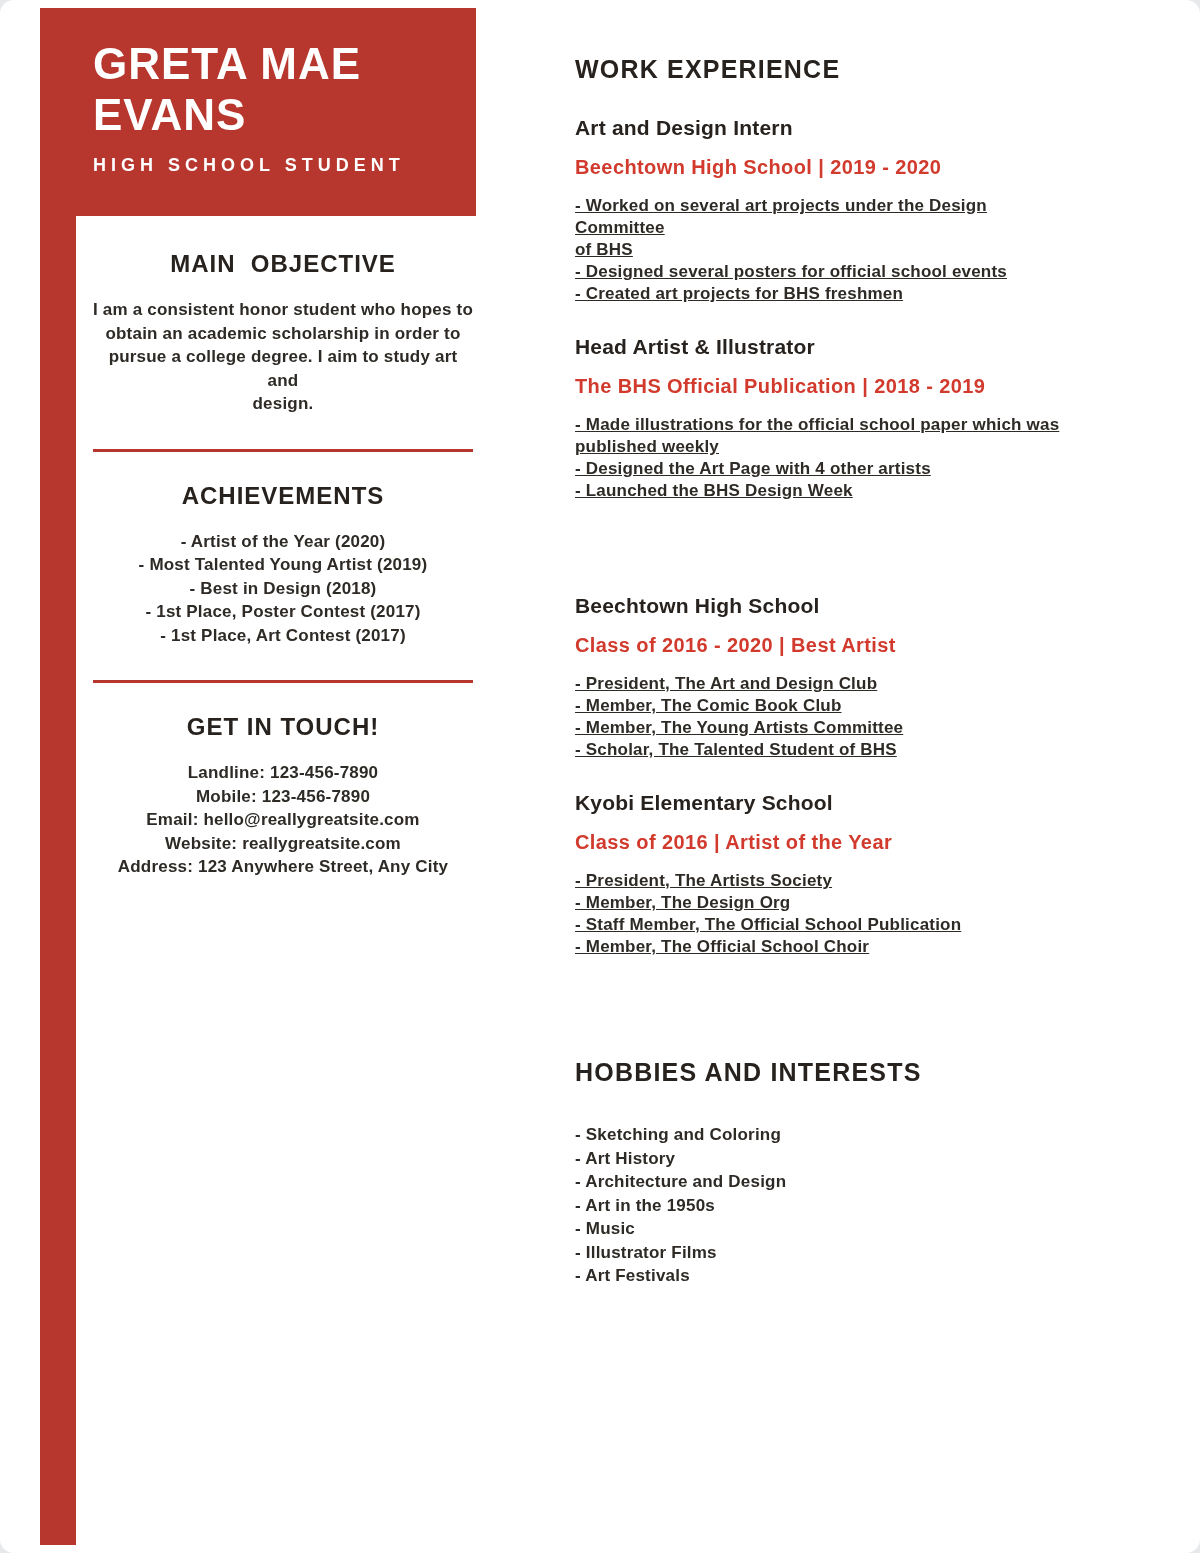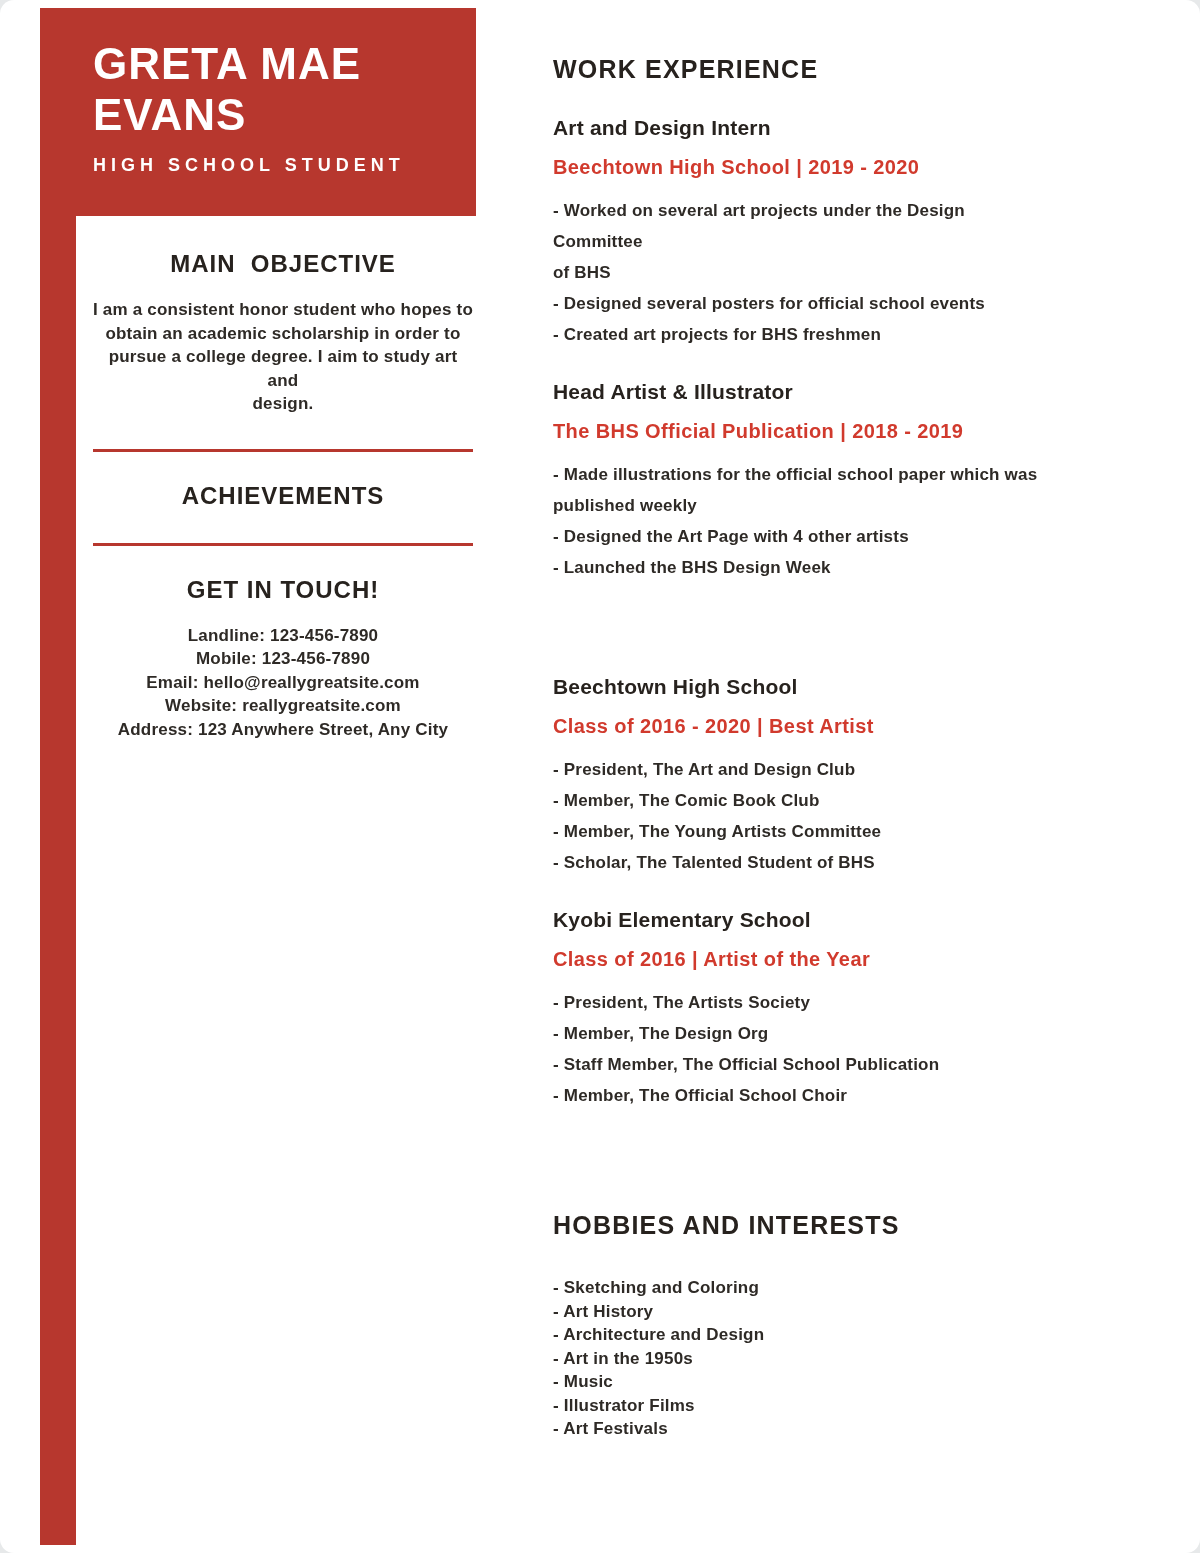--- a/index.html
+++ b/index.html
@@ -54,21 +54,21 @@
   }
   .col-left{
     position:absolute;
     left:93px;top:250px;
     width:380px;
     color:var(--ink);
     text-align:center;
   }
   .col-right{
     position:absolute;
-    left:553px;top:55px;
+    left:575px;top:55px;
     width:600px;
     color:var(--ink);
   }
   h2,h3,p{margin:0;}
   .h-left{
     font-size:24px;
     font-weight:700;
     letter-spacing:1px;
     color:var(--heading);
     margin:0 0 20px;
@@ -110,23 +110,24 @@
   .meta{
     font-size:20px;
     font-weight:700;
     color:var(--accent-text);
     letter-spacing:0.4px;
     margin:0 0 16px;
   }
   .bullets{
     font-size:17px;
     font-weight:700;
-    line-height:31px;
+    line-height:22px;
     letter-spacing:0.2px;
     white-space:pre-line;
+    text-decoration:underline;
   }
   .sec-academic{margin-top:92px;}
   .sec-hobbies{margin-top:100px;}
   .sec-hobbies .h-right{margin-bottom:36px;}
 </style>
 </head>
 <body>
 
 <div class="page">
 
@@ -147,20 +148,27 @@
       <p class="body-text">I am a consistent honor student who hopes to
 obtain an academic scholarship in order to
 pursue a college degree. I aim to study art and
 design.</p>
     </section>
 
     <div class="rule"></div>
 
     <section>
       <h2 class="h-left">ACHIEVEMENTS</h2>
+      <div class="list">
+        <div class="li">- Artist of the Year (2020)</div>
+        <div class="li">- Most Talented Young Artist (2019)</div>
+        <div class="li">- Best in Design (2018)</div>
+        <div class="li">- 1st Place, Poster Contest (2017)</div>
+        <div class="li">- 1st Place, Art Contest (2017)</div>
+      </div>
     </section>
 
     <div class="rule"></div>
 
     <section>
       <h2 class="h-left">GET IN TOUCH!</h2>
       <div class="list">
         <div class="li">Landline: 123-456-7890</div>
         <div class="li">Mobile: 123-456-7890</div>
         <div class="li">Email: hello@reallygreatsite.com</div>

